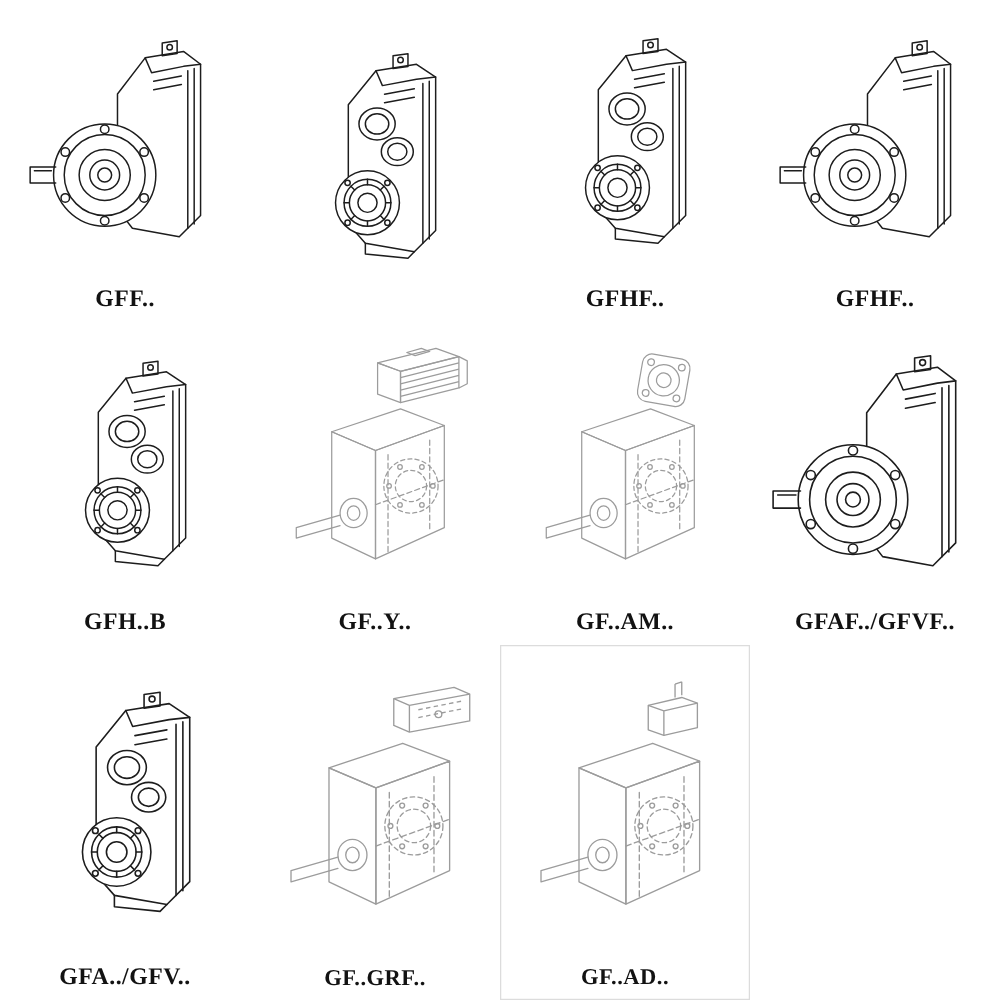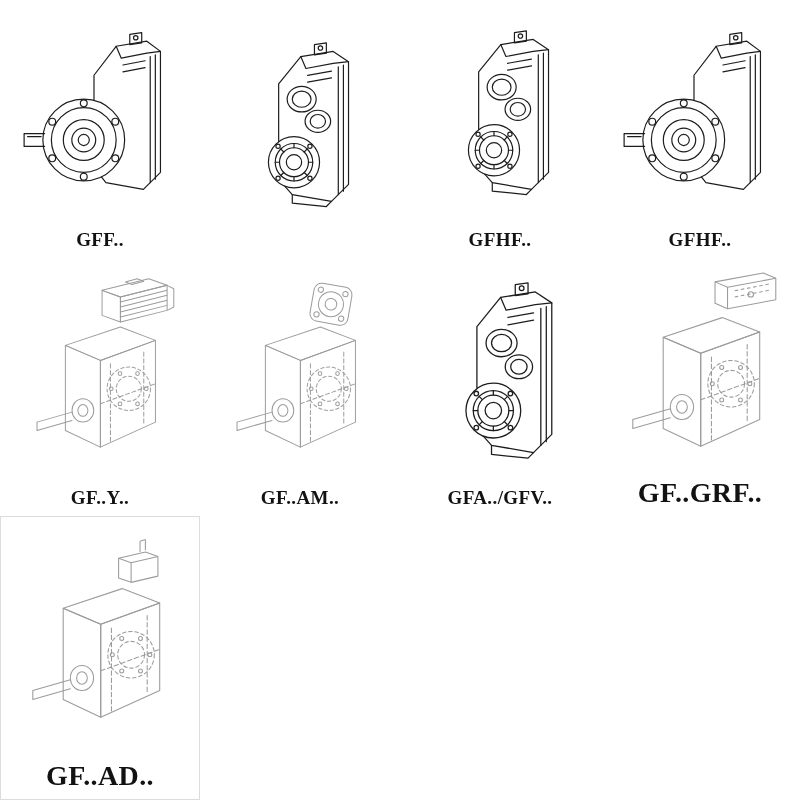--- a/index.html
+++ b/index.html
@@ -2,21 +2,21 @@
 <html><head>
 <meta charset="utf-8">
 <style>
   html,body{margin:0;padding:0;background:#ffffff;}
   body{width:800px;height:800px;font-family:"Liberation Serif",serif;color:#121212;overflow:hidden;}
   .catalog{display:grid;width:800px;height:800px;grid-template-columns:repeat(4,1fr);grid-template-rows:258px 258px 284px;}
   .cell{display:flex;flex-direction:column;align-items:center;justify-content:flex-end;padding:6px 4px 6px;box-sizing:border-box;margin:0;}
   .drawing{flex:0 0 auto;height:196px;max-width:100%;margin:auto;}
   .drawing.tall{height:210px;}
   .label{font-weight:700;font-size:19px;letter-spacing:.4px;white-space:nowrap;line-height:1.2;margin-top:2px;}
-  .label.big{font-size:28px;}
+  .label.big{font-size:18px;}
   .boxed{border:1px solid #dcdcdc;}
   svg{display:block;}
 </style>
 </head>
 <body>
 
 <svg aria-hidden="true" style="position:absolute;width:0;height:0">
 <defs>
   <g id="s-flange" stroke="#1d1d1d" fill="none" stroke-width="1.4" stroke-linejoin="round" stroke-linecap="round">
     <path fill="#ffffff" d="M88,66 L114,32 L150,26 L166,38 L166,180 L146,200 L102,192 L88,174 Z"></path>
@@ -138,20 +138,26 @@
   </figure>
 
   <figure class="cell">
     <svg class="drawing" viewBox="0 0 190 230">
         <use href="#s-flange"></use>
       </svg>
     <figcaption class="label">GFHF..</figcaption>
   </figure>
 
 
+  <figure class="cell">
+    <svg class="drawing" viewBox="0 0 190 230">
+        <use href="#s-bores"></use>
+      </svg>
+    <figcaption class="label">GFH..B</figcaption>
+  </figure>
 
   <figure class="cell">
     <svg class="drawing" viewBox="0 0 210 235">
       <use href="#g-body"></use>
       <g transform="translate(108,0)">
           <use href="#g-motor"></use>
         </g>
     </svg>
     <figcaption class="label">GF..Y..</figcaption>
   </figure>
@@ -159,20 +165,26 @@
   <figure class="cell">
     <svg class="drawing" viewBox="0 0 210 235">
       <use href="#g-body"></use>
       <g transform="translate(124,6) rotate(10)">
           <use href="#g-flangeplate"></use>
         </g>
     </svg>
     <figcaption class="label">GF..AM..</figcaption>
   </figure>
 
+  <figure class="cell">
+    <svg class="drawing tall" viewBox="0 0 190 230">
+        <use href="#s-flange"></use>
+      </svg>
+    <figcaption class="label">GFAF../GFVF..</figcaption>
+  </figure>
 
   <figure class="cell">
     <svg class="drawing tall" viewBox="0 0 190 230">
         <use href="#s-bores"></use>
       </svg>
     <figcaption class="label">GFA../GFV..</figcaption>
   </figure>
 
   <figure class="cell">
     <svg class="drawing tall" viewBox="0 0 210 235">

